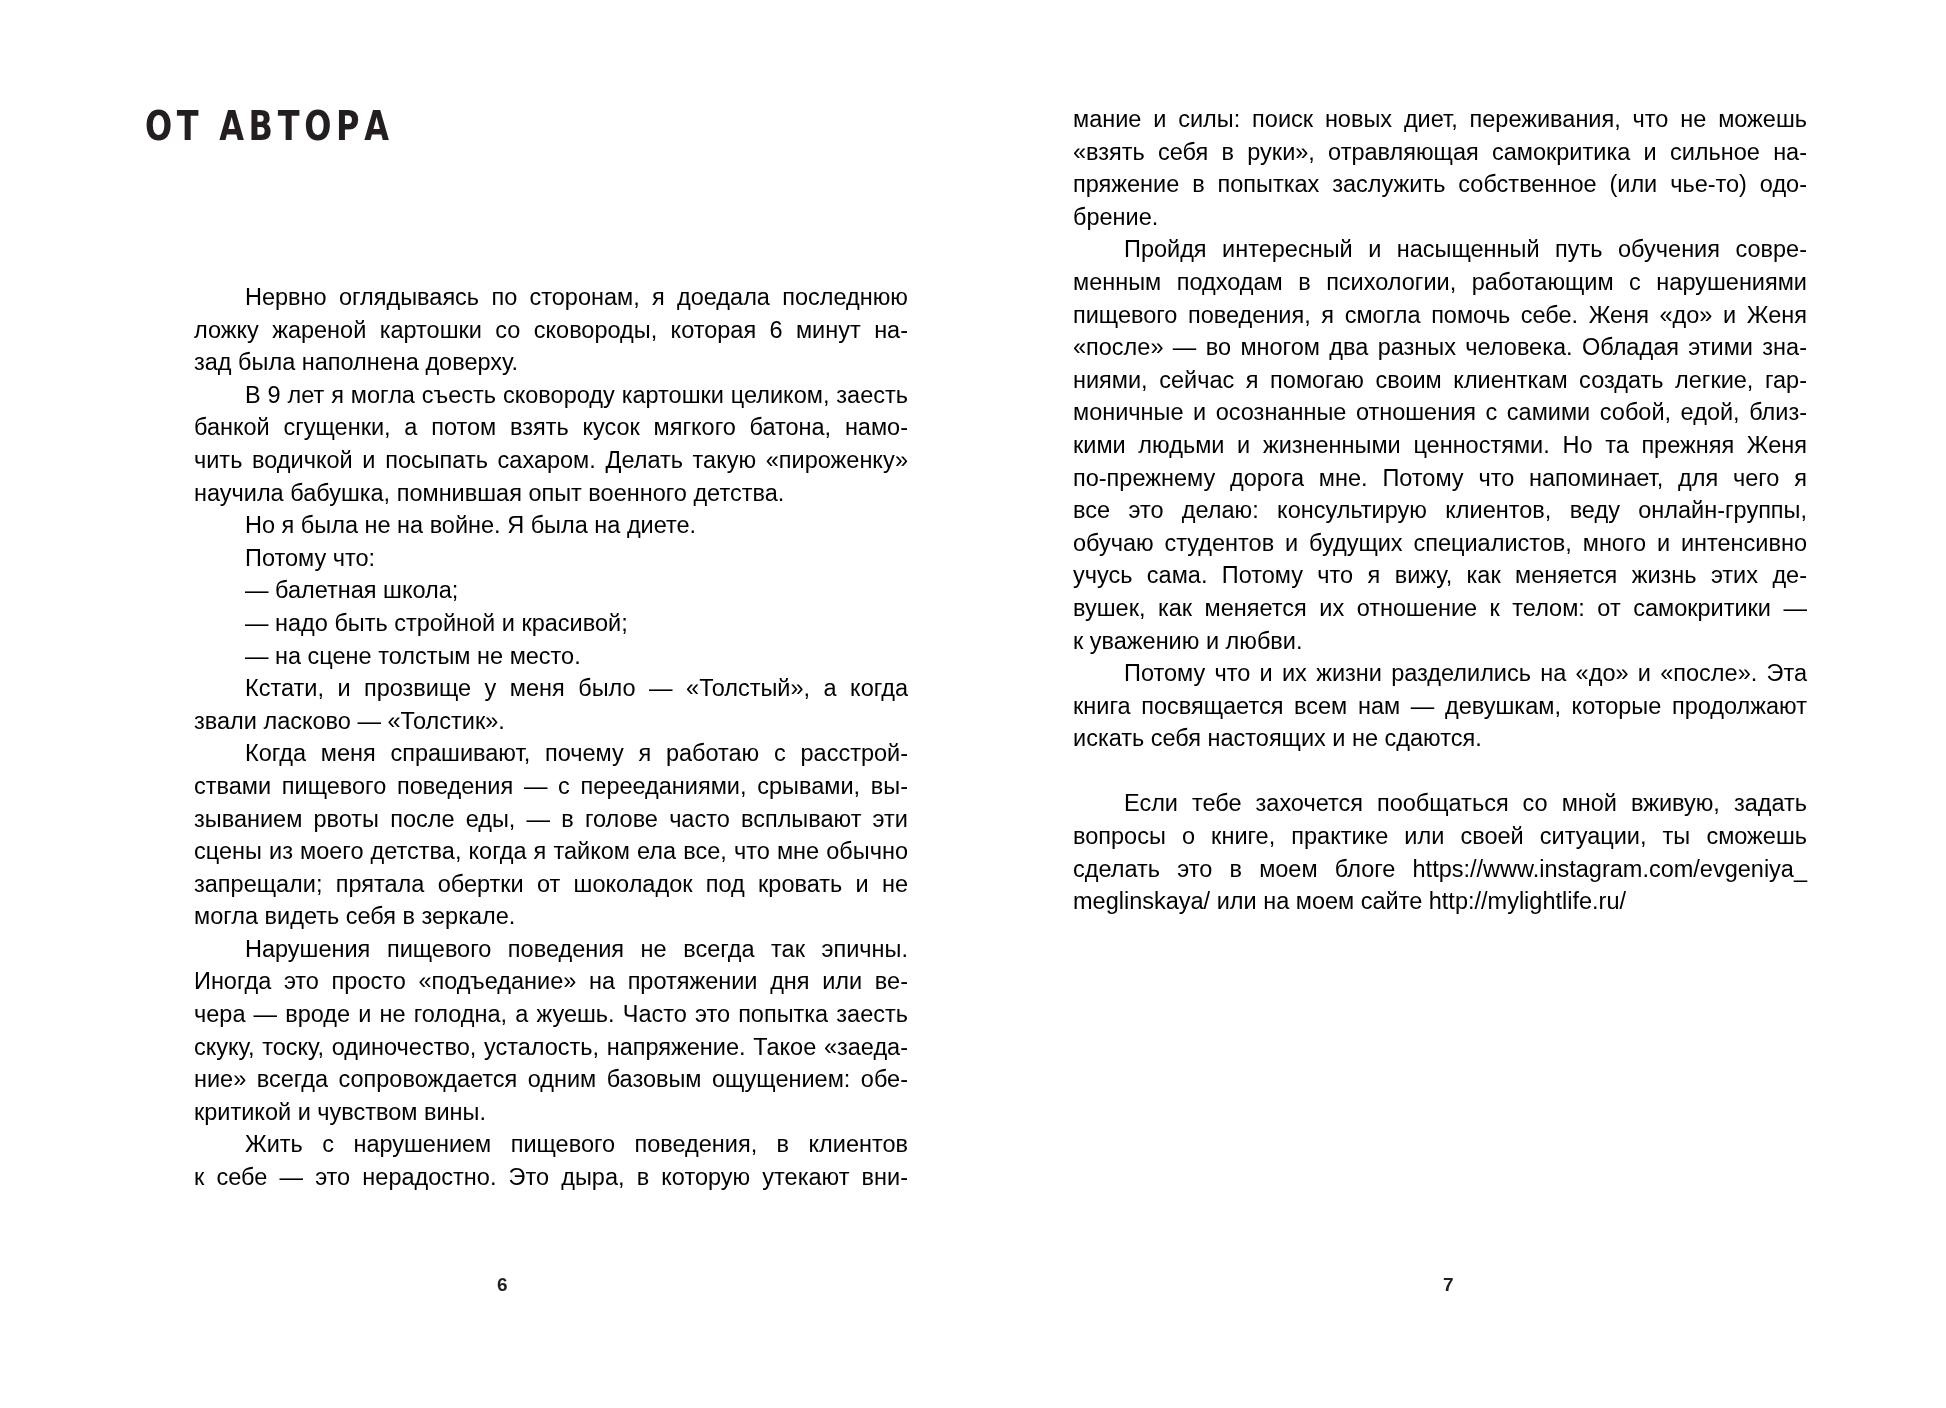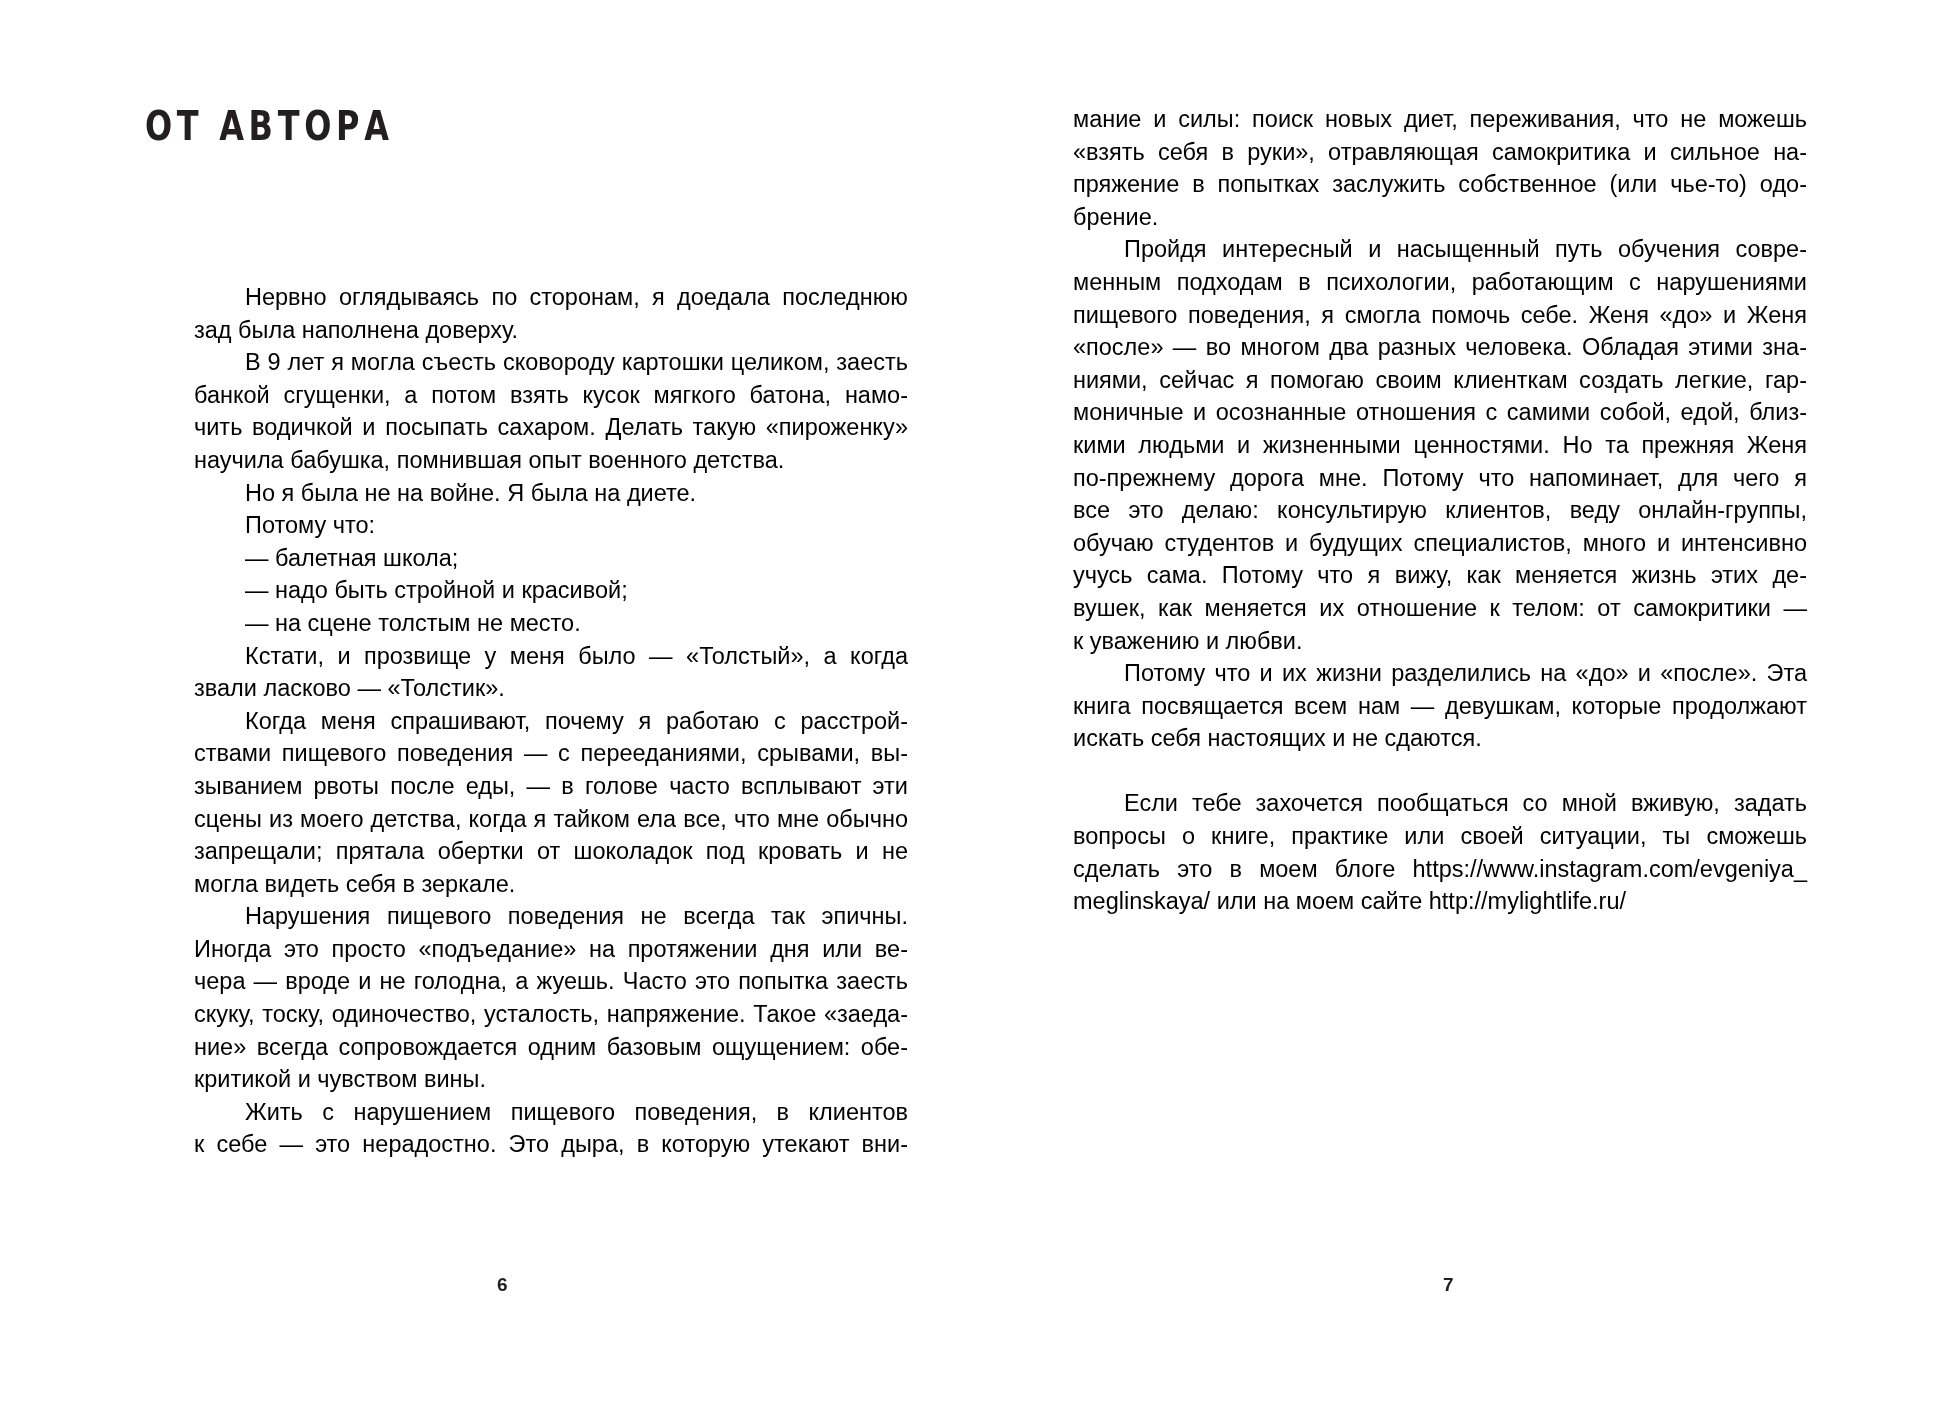--- a/index.html
+++ b/index.html
@@ -73,20 +73,21 @@
   .pn-left { left: 497px; }
   .pn-right { left: 470px; }
 </style>
 </head>
 <body>
 
 <div class="page page-left">
   <h1 class="chapter-title">ОТ АВТОРА</h1>
   <div class="text-block left-text" id="left-body">
       <span class="line indent">Нервно оглядываясь по сторонам, я доедала последнюю</span>
+      <span class="line">ложку жареной картошки со сковороды, которая 6 минут на-</span>
       <span class="line last">зад была наполнена доверху.</span>
       <span class="line indent">В 9 лет я могла съесть сковороду картошки целиком, заесть</span>
       <span class="line">банкой сгущенки, а потом взять кусок мягкого батона, намо-</span>
       <span class="line">чить водичкой и посыпать сахаром. Делать такую «пироженку»</span>
       <span class="line last">научила бабушка, помнившая опыт военного детства.</span>
       <span class="line indent last">Но я была не на войне. Я была на диете.</span>
       <span class="line indent last">Потому что:</span>
       <span class="line indent last">— балетная школа;</span>
       <span class="line indent last">— надо быть стройной и красивой;</span>
       <span class="line indent last">— на сцене толстым не место.</span>

